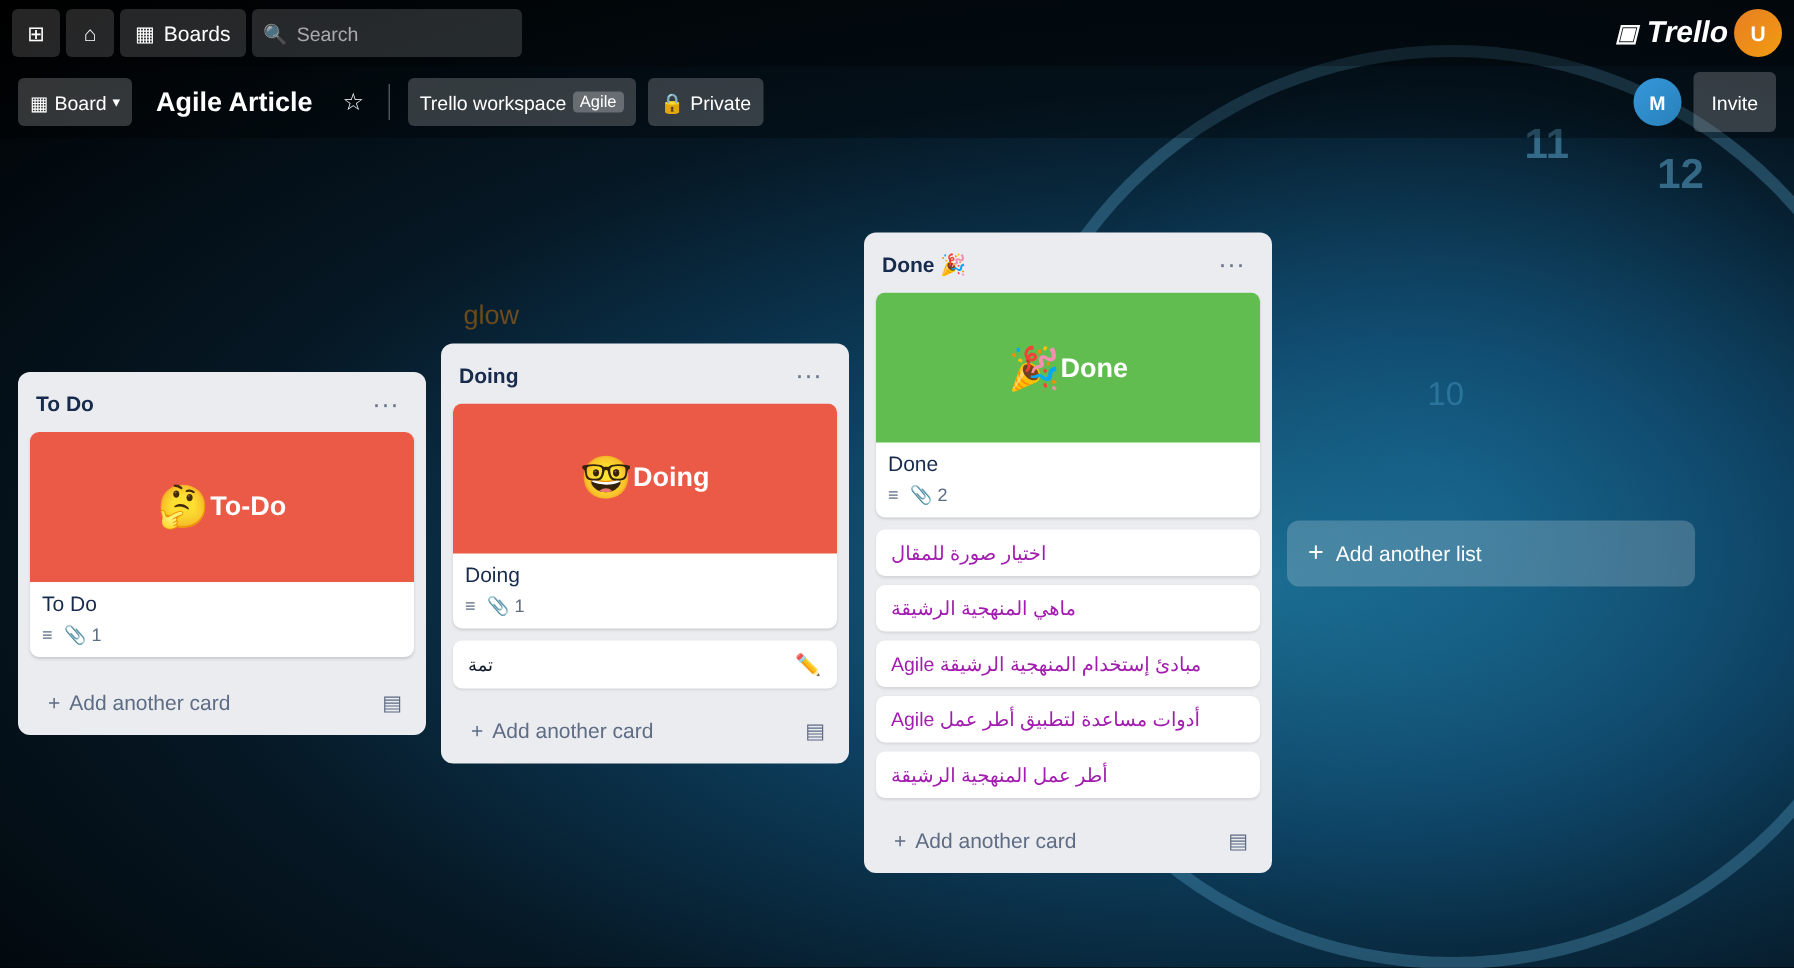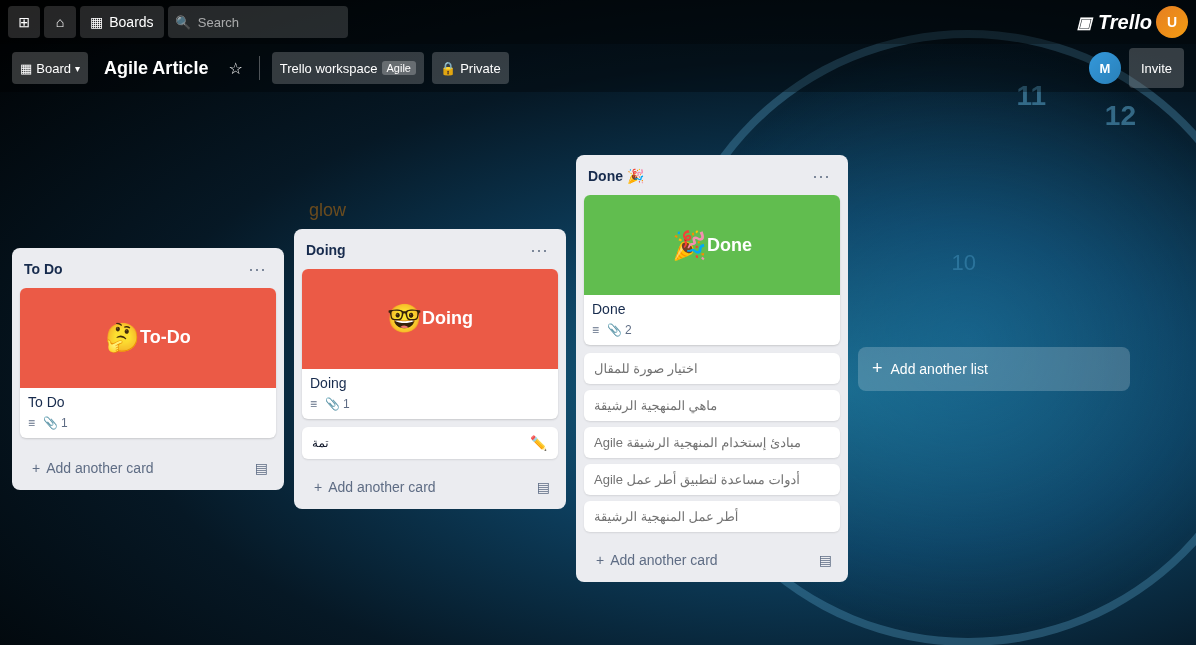--- a/index.html
+++ b/index.html
@@ -159,21 +159,21 @@
       font-size: 12px; color: #5e6c84;
     }
 
     
     .simple-card {
       background: #fff; border-radius: 6px;
       margin-bottom: 6px; cursor: pointer;
       box-shadow: 0 1px 2px rgba(0,0,0,0.1);
       padding: 8px 10px;
       display: flex; align-items: center; justify-content: flex-end;
-      font-size: 13px; color: #737373;
+      font-size: 13px; color: #a21caf;
       direction: rtl;
     }
 
     
     .editing-card {
       background: #fff; border-radius: 6px;
       margin-bottom: 6px;
       box-shadow: 0 1px 2px rgba(0,0,0,0.1);
       padding: 8px 10px;
       display: flex; align-items: center; justify-content: space-between;

